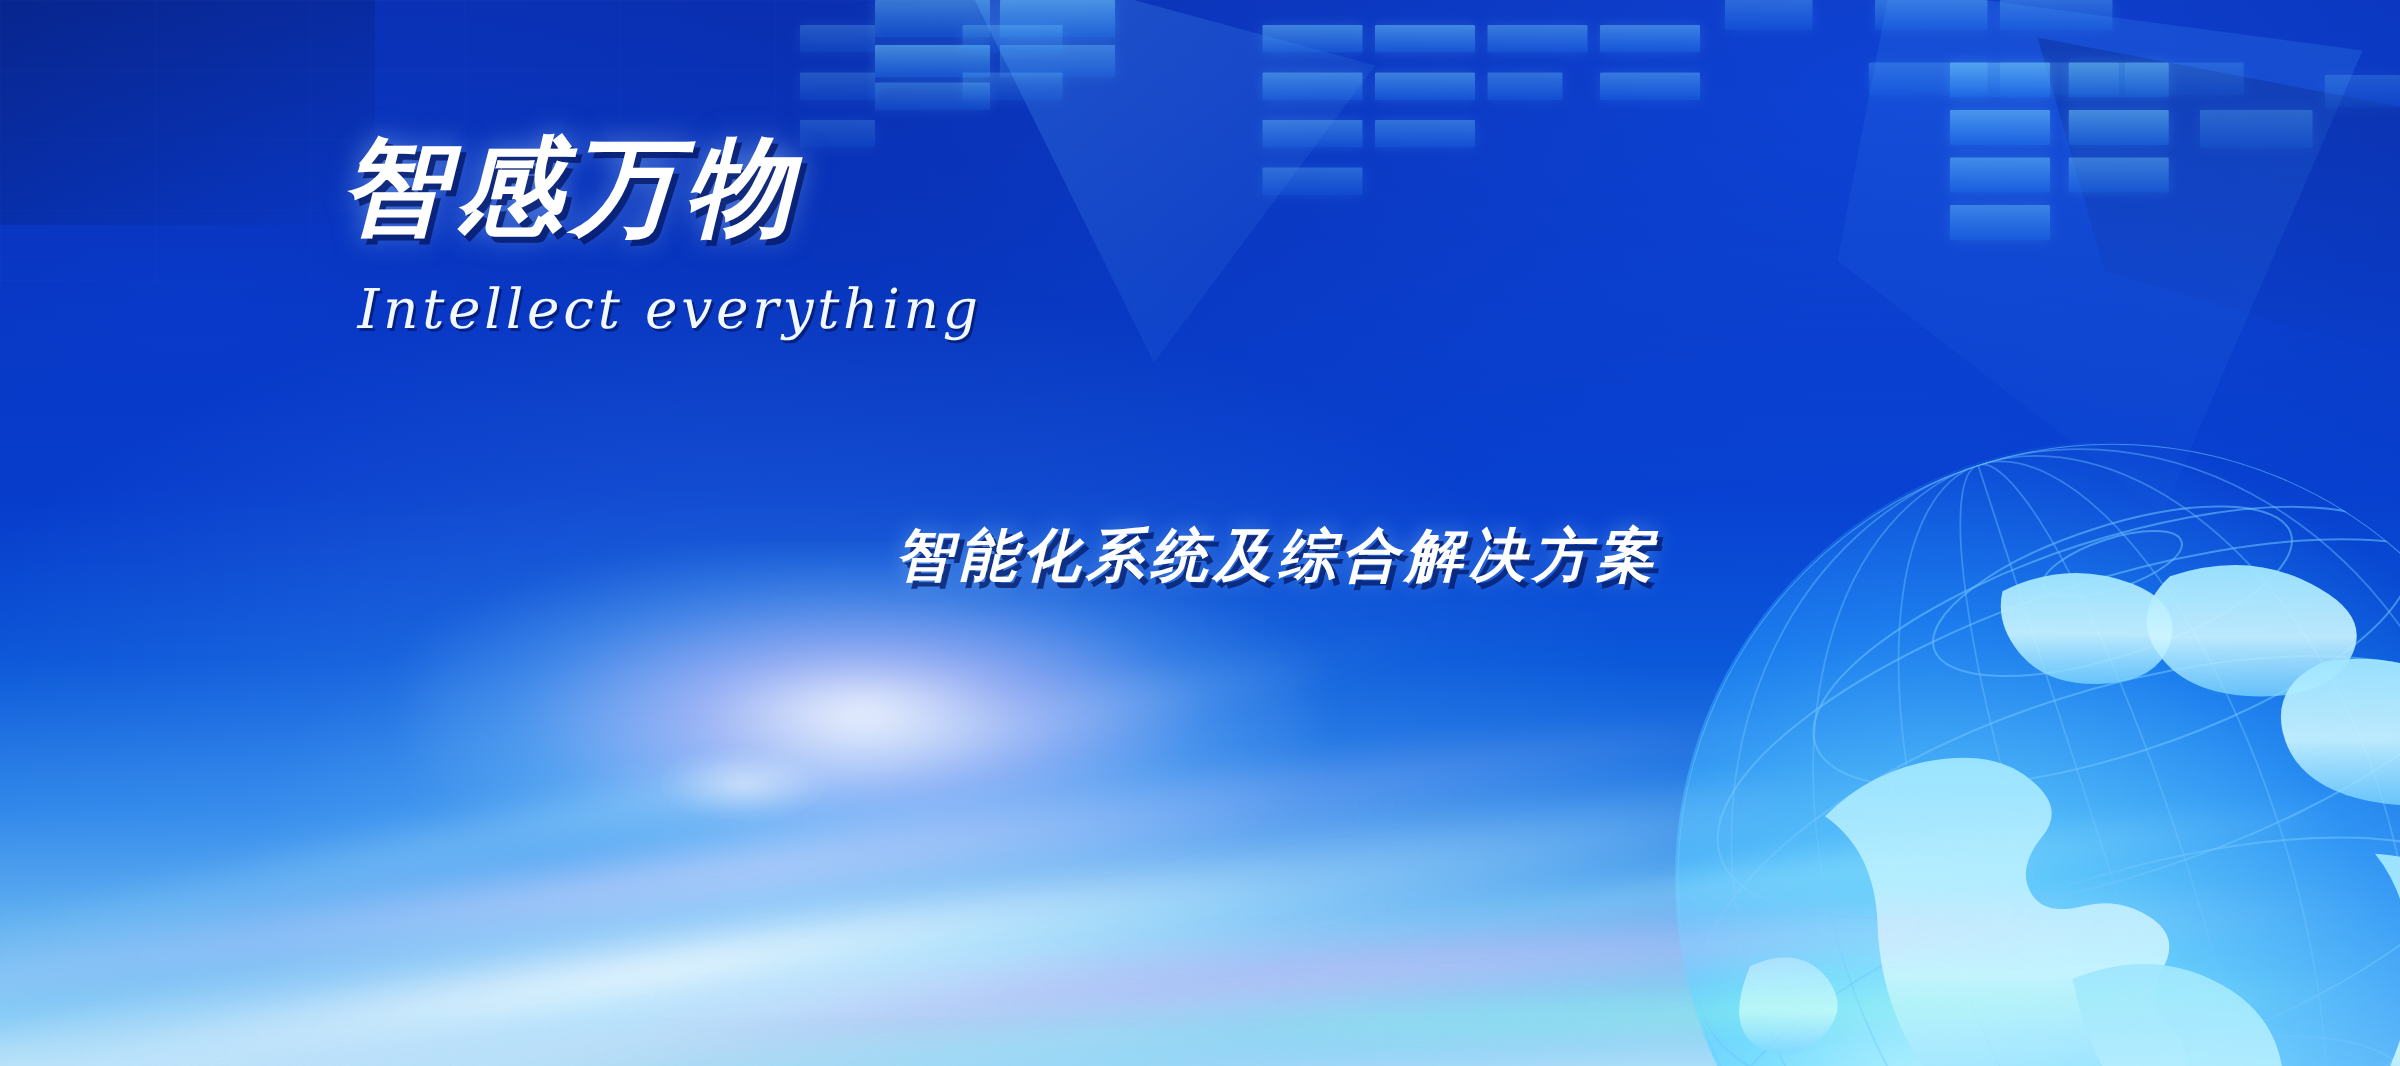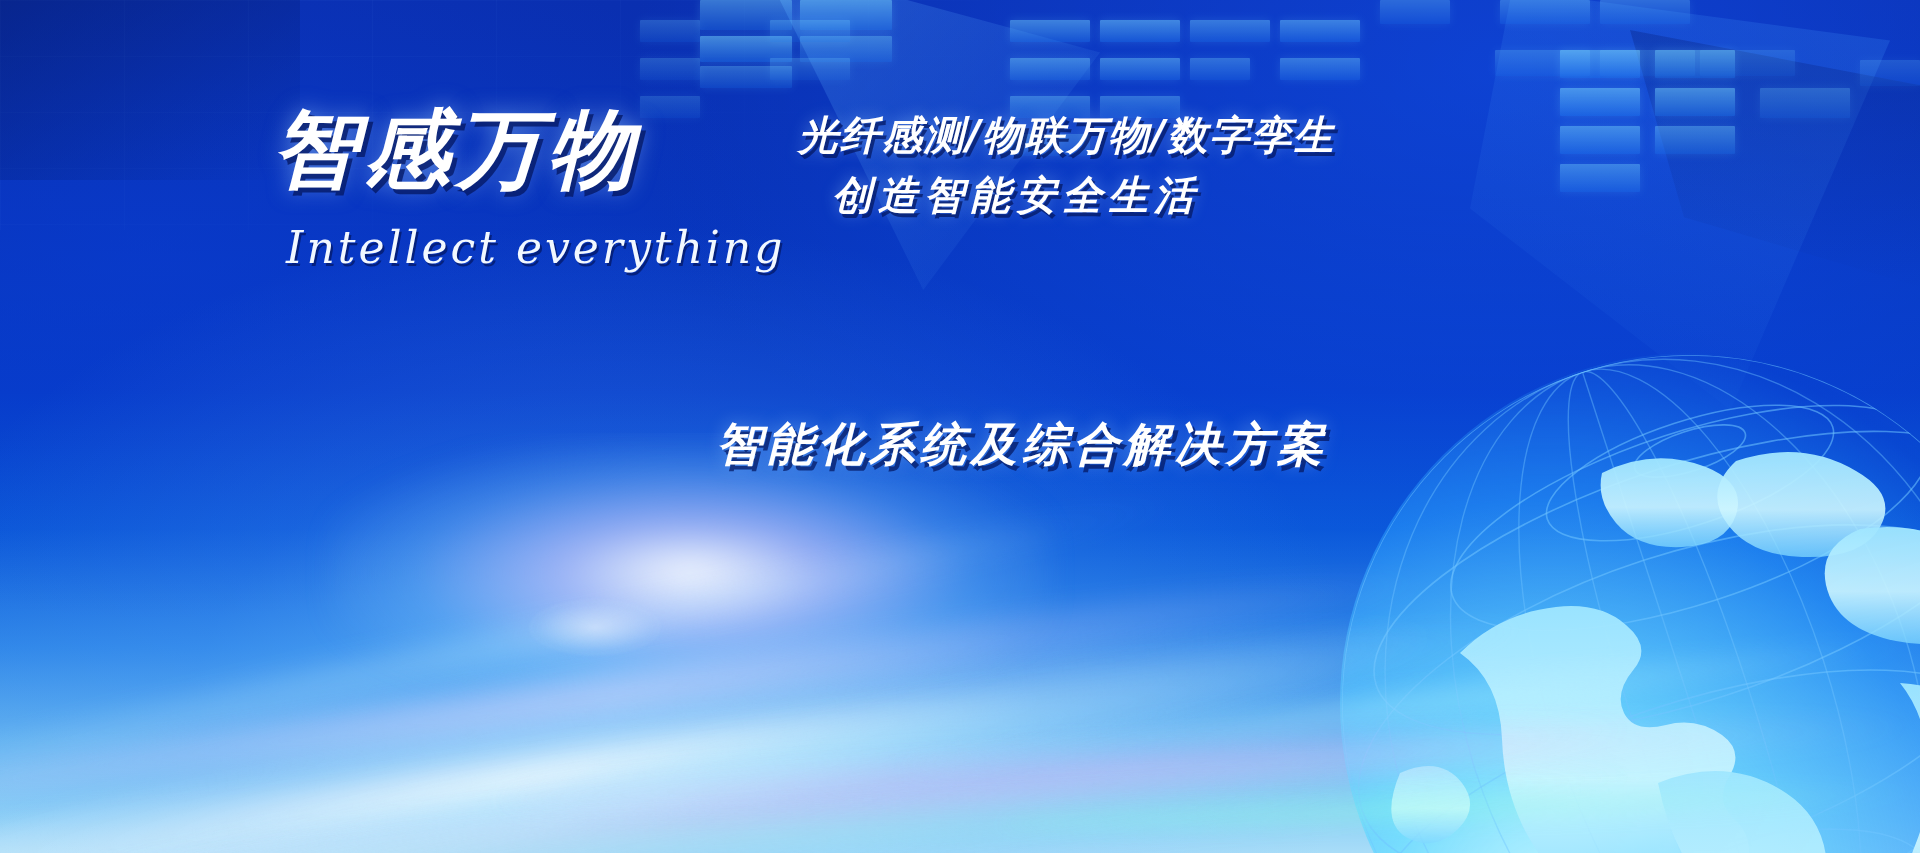--- a/index.html
+++ b/index.html
@@ -228,18 +228,16 @@
       <b style="left: -100px; top: 180px; width: 1300px; height: 46px; opacity: 0.55; filter: blur(13px); transform: rotate(-12deg); background: radial-gradient(at 42% 50%, rgba(210, 245, 255, 0.55) 0%, rgba(210, 245, 255, 0.25) 40%, rgba(255, 255, 255, 0) 72%);"></b>
       <b style="left: 500px; top: 300px; width: 1420px; height: 60px; opacity: 0.6; filter: blur(12px); transform: rotate(-3deg); background: radial-gradient(at 42% 50%, rgba(255, 205, 250, 0.5) 0%, rgba(255, 205, 250, 0.25) 40%, rgba(255, 255, 255, 0) 72%);"></b>
       <b style="left: 900px; top: 250px; width: 1020px; height: 44px; opacity: 0.6; filter: blur(10px); transform: rotate(-7deg); background: radial-gradient(at 42% 50%, rgba(190, 245, 255, 0.6) 0%, rgba(190, 245, 255, 0.25) 40%, rgba(255, 255, 255, 0) 72%);"></b>
       <b style="left: 1000px; top: 355px; width: 920px; height: 40px; opacity: 0.65; filter: blur(9px); transform: rotate(-2deg); background: radial-gradient(at 42% 50%, rgba(150, 255, 225, 0.55) 0%, rgba(150, 255, 225, 0.25) 40%, rgba(255, 255, 255, 0) 72%);"></b>
     </div>
   <div class="flare"></div>
 
   <div class="txt main-title">智感万物</div>
   <div class="txt main-sub">Intellect everything</div>
 
-  <div class="txt right-line1">光纤感测/物联万物/数字孪生</div>
-  <div class="txt right-line2">创造智能安全生活</div>
 
   <div class="txt slogan2">智能化系统及综合解决方案</div>
 
 </div>
 
 </body></html>

